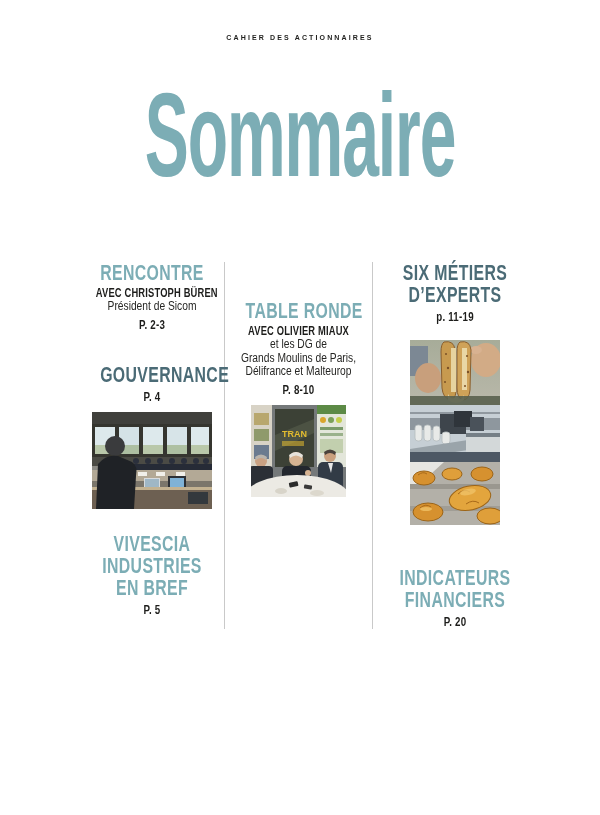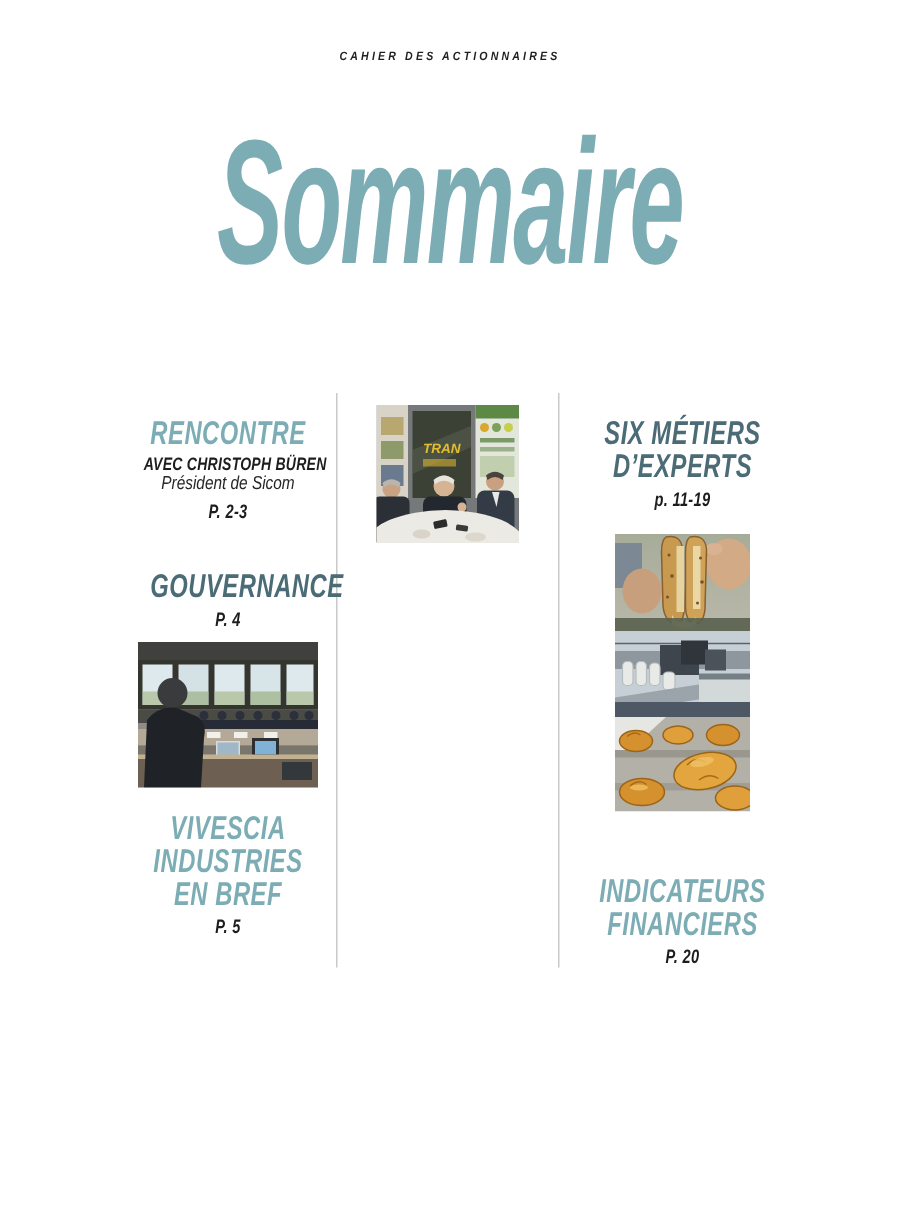--- a/index.html
+++ b/index.html
@@ -3,21 +3,21 @@
 <meta charset="utf-8">
 <style>
   :root{
     --teal-light:#7cadb5;
     --teal-dark:#4b6b76;
     --ink:#1d1d1b;
     --divider:#c9c9c9;
   }
   html,body{margin:0;padding:0;background:#ffffff;}
   body{width:600px;height:815px;font-family:"Liberation Sans",sans-serif;color:var(--ink);}
-  .page{position:relative;width:600px;height:815px;background:#fff;overflow:hidden;font-style:italic;}
+  .page{position:relative;width:600px;height:815px;background:#fff;overflow:hidden;}
 
   .kicker{
     position:absolute;top:33px;left:0;right:0;text-align:center;
     font-size:8px;font-weight:700;letter-spacing:2.4px;color:#1f1f1d;
     transform:scaleX(.88);transform-origin:50% 50%;
   }
 
   .big-title{
     position:absolute;top:80px;left:0;right:0;margin:0;text-align:center;
     font-size:118px;line-height:110px;font-weight:700;color:var(--teal-light);
@@ -27,41 +27,41 @@
 
   .columns{
     position:absolute;left:80px;top:262px;width:457px;
     display:flex;align-items:stretch;
   }
   .col{box-sizing:border-box;text-align:center;min-height:348px;}
   .col-1{width:144px;}
   .col-2{width:149px;border-left:1px solid var(--divider);border-right:1px solid var(--divider);}
   .col-3{width:164px;}
 
-  .entry{display:block;margin-top:16px;}
+  .entry{display:block;}
   .e-title{
     font-weight:700;font-size:22px;line-height:22px;letter-spacing:.5px;
     transform:scaleX(.72);transform-origin:50% 50%;white-space:nowrap;
   }
   .tl{color:var(--teal-light);} .td{color:var(--teal-dark);}
   .e-sub{
     font-weight:700;font-size:12px;line-height:13px;color:var(--ink);margin-top:3px;
     transform:scaleX(.78);transform-origin:50% 50%;white-space:nowrap;letter-spacing:.2px;
   }
   .e-desc{
     font-weight:400;font-size:12.5px;line-height:13.5px;color:#262624;
     transform:scaleX(.82);transform-origin:50% 50%;white-space:nowrap;
   }
   .e-page{
     font-weight:700;font-size:13px;line-height:15px;color:var(--ink);margin-top:3px;
     transform:scaleX(.75);transform-origin:50% 50%;white-space:nowrap;letter-spacing:.3px;
   }
 
   .m-gouvernance{margin-top:32px;}
-  .m-vivescia{text-align:center;}
+  .m-vivescia{margin-top:24px;text-align:center;}
   .m-tableronde{margin-top:38px;}
   .m-indicateurs{margin-top:42px;}
 
   .photo{display:block;margin:8px auto 0;}
   .photo-stack{display:block;margin:16px auto 0;width:90px;font-size:0;line-height:0;}
   svg{display:block;}
 </style>
 </head>
 <body>
 
@@ -133,20 +133,28 @@
         <div class="e-title tl">VIVESCIA</div>
         <div class="e-title tl">INDUSTRIES</div>
         <div class="e-title tl">EN BREF</div>
         <div class="e-page">P. 5</div>
       </div>
     </div>
 
     <div class="col col-2">
 
 
+      <div class="entry m-tableronde">
+        <div class="e-title tl">TABLE RONDE</div>
+        <div class="e-sub">AVEC OLIVIER MIAUX</div>
+        <div class="e-desc">et les DG de</div>
+        <div class="e-desc">Grands Moulins de Paris,</div>
+        <div class="e-desc">Délifrance et Malteurop</div>
+        <div class="e-page">P. 8-10</div>
+      </div>
 
       <svg class="photo" width="95" height="92" viewBox="0 0 95 92">
         <rect width="95" height="92" fill="#75797a"></rect>
         <rect x="0" y="0" width="21" height="72" fill="#d8d3c6"></rect>
         <rect x="3" y="8" width="15" height="12" fill="#b8a76e"></rect>
         <rect x="3" y="24" width="15" height="12" fill="#8f9a6b"></rect>
         <rect x="3" y="40" width="15" height="14" fill="#6b7b8f"></rect>
         <rect x="24" y="4" width="39" height="58" fill="#3c4136"></rect>
         <polygon points="24,30 63,14 63,28 24,46" fill="#5a614f" opacity=".55"></polygon>
         <text x="31" y="32" font-family="Liberation Sans, sans-serif" font-size="9" font-weight="700" fill="#e3bc2f">TRAN</text>

